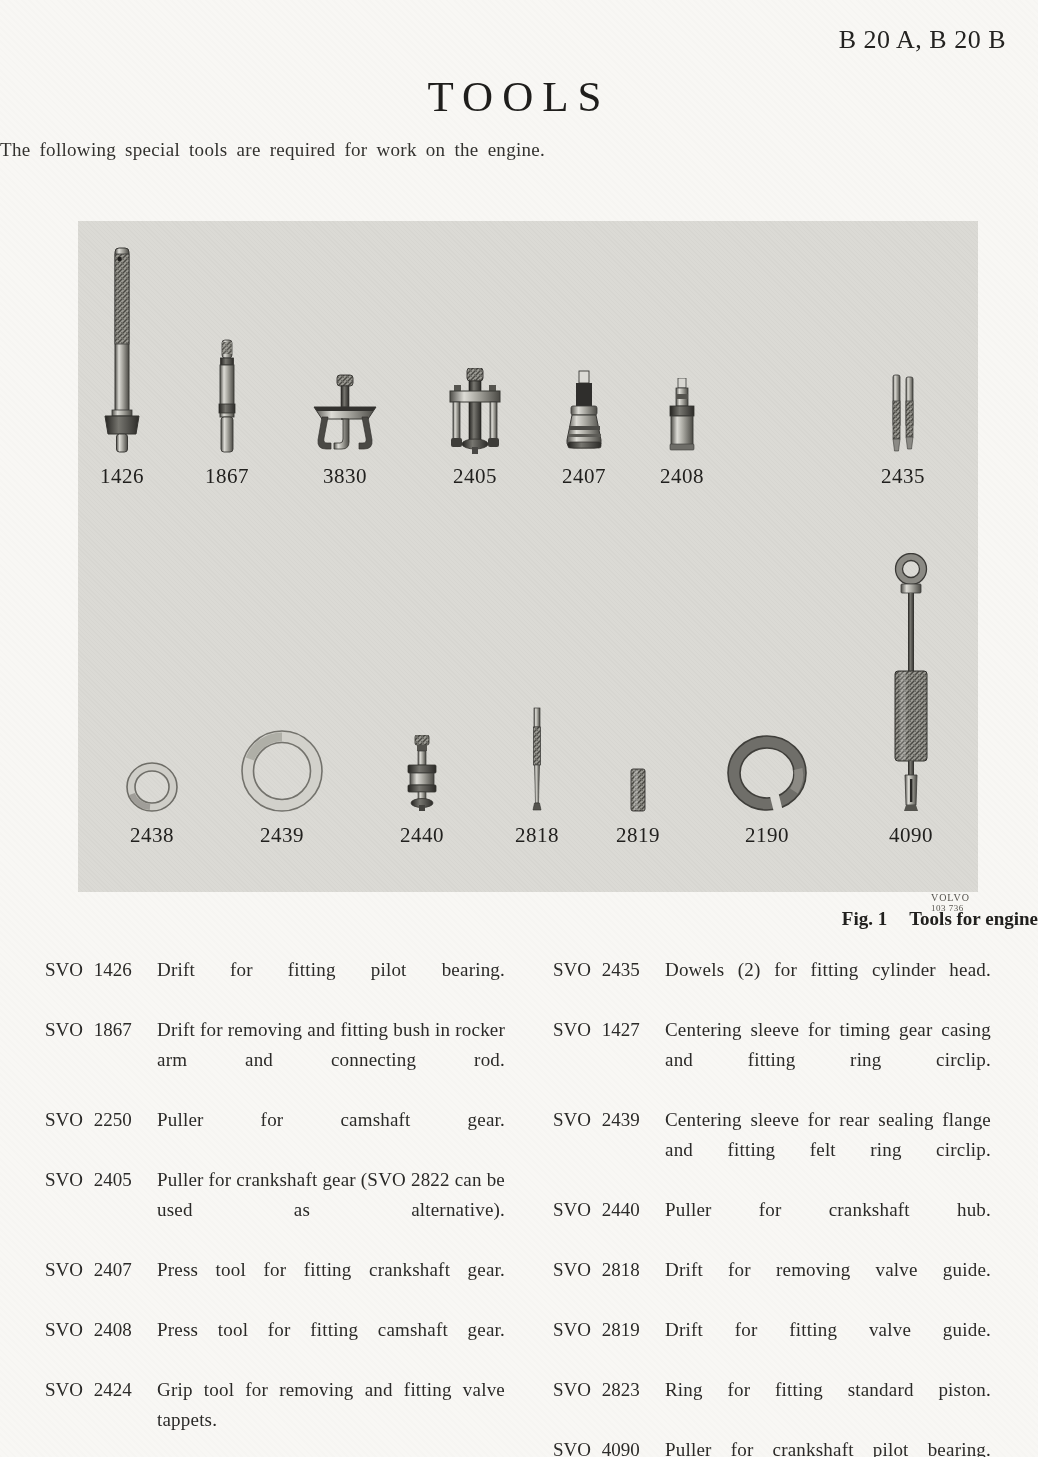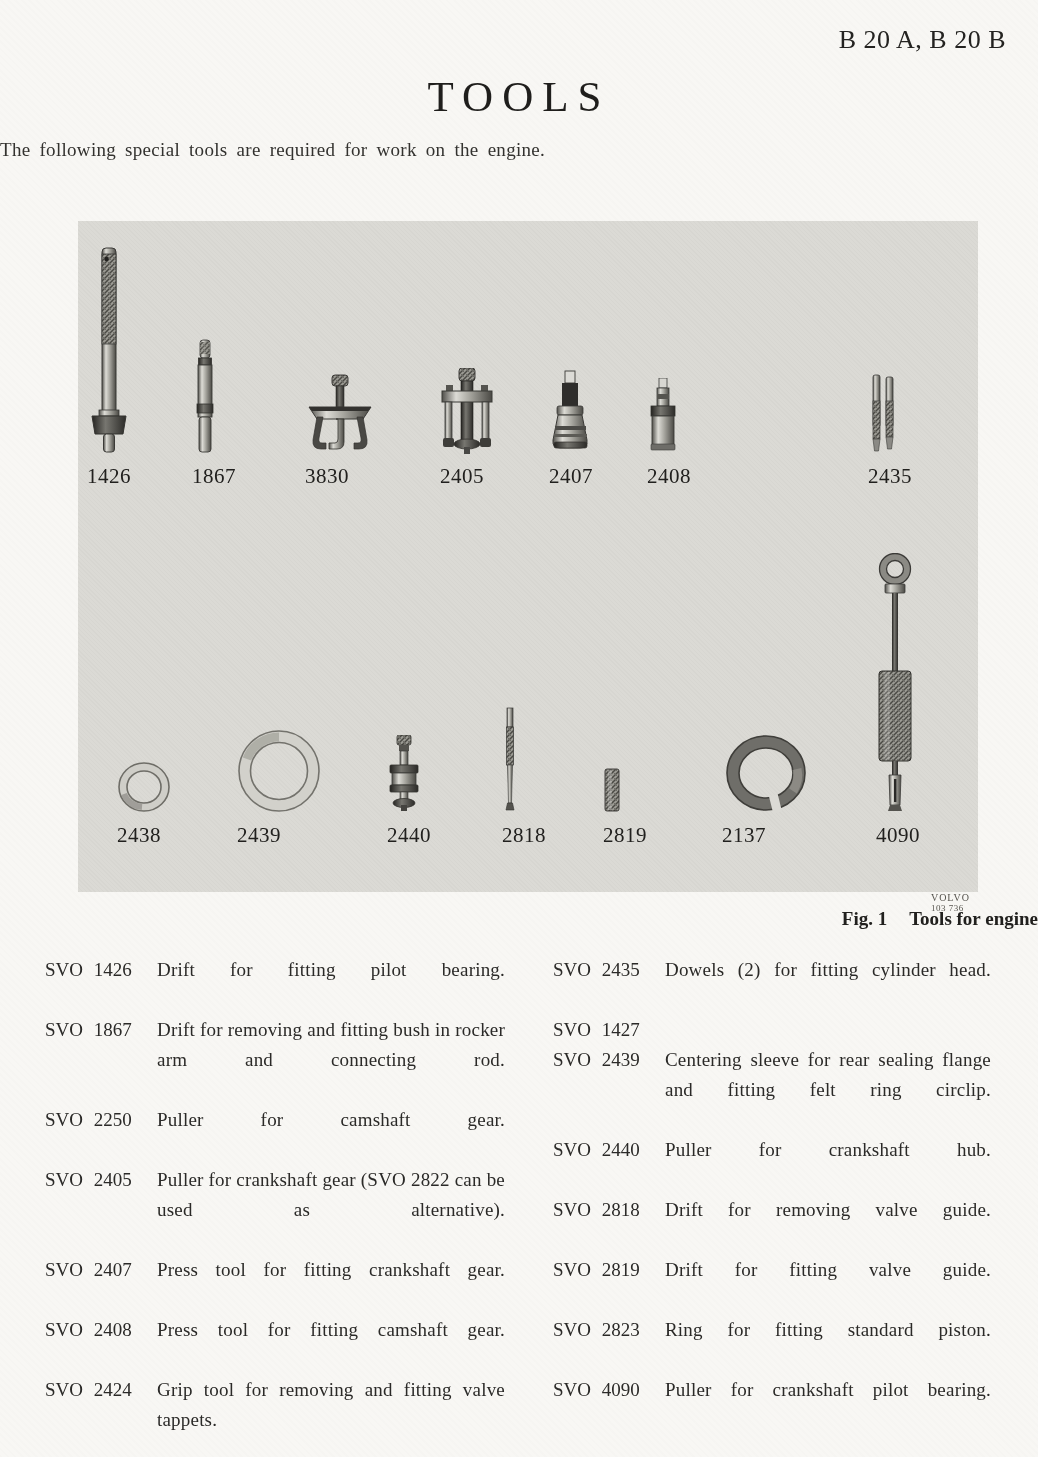--- a/index.html
+++ b/index.html
@@ -32,21 +32,21 @@
   .doc-subtitle{
     position:absolute;top:139px;left:0;width:100%;
     text-align:left;font-size:19px;letter-spacing:0.3px;word-spacing:4px;color:#33322f;
   }
   .figure{
     position:absolute;left:78px;top:221px;width:900px;height:671px;
     background:var(--figure-bg);
     background-image:repeating-linear-gradient(45deg, rgba(0,0,0,0.02) 0 1px, transparent 1px 3px);
   }
   .tool{
-    position:absolute;display:flex;flex-direction:column;
+    position:absolute;display:flex;flex-direction:column;align-items:center;
   }
   .tool svg{display:block;}
   .tool .num{
     font-size:21px;letter-spacing:0.5px;color:#21201e;line-height:24px;
   }
   .row-top .num{margin-top:8px;}
   .row-bottom .num{margin-top:10px;}
   .credit{
     position:absolute;top:893px;right:68px;text-align:left;
     color:var(--credit-ink);line-height:10px;
@@ -249,21 +249,21 @@
     </div>
 
     <div class="tool row-bottom" style="left:644px;bottom:45px;width:90px">
       <svg width="88" height="80" viewBox="0 0 88 80">
         <ellipse cx="44" cy="40" rx="33" ry="31" fill="none" stroke="#6f6e69" stroke-width="12"></ellipse>
         <ellipse cx="44" cy="40" rx="39" ry="37" fill="none" stroke="#3f3e3a" stroke-width="1.6"></ellipse>
         <ellipse cx="44" cy="40" rx="27" ry="25" fill="none" stroke="#3f3e3a" stroke-width="1.6"></ellipse>
         <path d="M71,58 A33,31 0 0 0 75,36" stroke="#9b9a93" stroke-width="9" fill="none" opacity="0.65"></path>
         <rect x="49" y="62" width="9" height="18" fill="#dbdad5" transform="rotate(-14 53 71)"></rect>
       </svg>
-      <div class="num">2137</div>
+      <div class="num">2190</div>
     </div>
 
     <div class="tool row-bottom" style="left:798px;bottom:45px;width:70px">
       <svg width="38" height="260" viewBox="0 0 38 260">
         <circle cx="19" cy="16" r="12" fill="none" stroke="#8b8a84" stroke-width="7"></circle>
         <circle cx="19" cy="16" r="15.5" fill="none" stroke="#3b3a37" stroke-width="1.3"></circle>
         <circle cx="19" cy="16" r="8.5" fill="none" stroke="#3b3a37" stroke-width="1.3"></circle>
         <rect x="9" y="31" width="20" height="9" rx="1" fill="url(#met)" stroke="#3b3a37" stroke-width="0.8"></rect>
         <rect x="16" y="40" width="6" height="78" fill="url(#metDark)"></rect>
         <rect x="3" y="118" width="32" height="90" rx="3" fill="url(#knurl)" stroke="#33322f" stroke-width="1"></rect>
@@ -318,20 +318,21 @@
           <span class="desc">Grip tool for removing and fitting valve tappets.</span>
         </div>
     </div>
     <div class="col">
       <div class="entry">
           <span class="code">SVO 2435</span>
           <span class="desc">Dowels (2) for fitting cylinder head.</span>
         </div>
       <div class="entry">
           <span class="code">SVO 1427</span>
+          <span class="desc">Centering sleeve for timing gear casing and fitting ring circlip.</span>
         </div>
       <div class="entry">
           <span class="code">SVO 2439</span>
           <span class="desc">Centering sleeve for rear sealing flange and fitting felt ring circlip.</span>
         </div>
       <div class="entry">
           <span class="code">SVO 2440</span>
           <span class="desc">Puller for crankshaft hub.</span>
         </div>
       <div class="entry">

